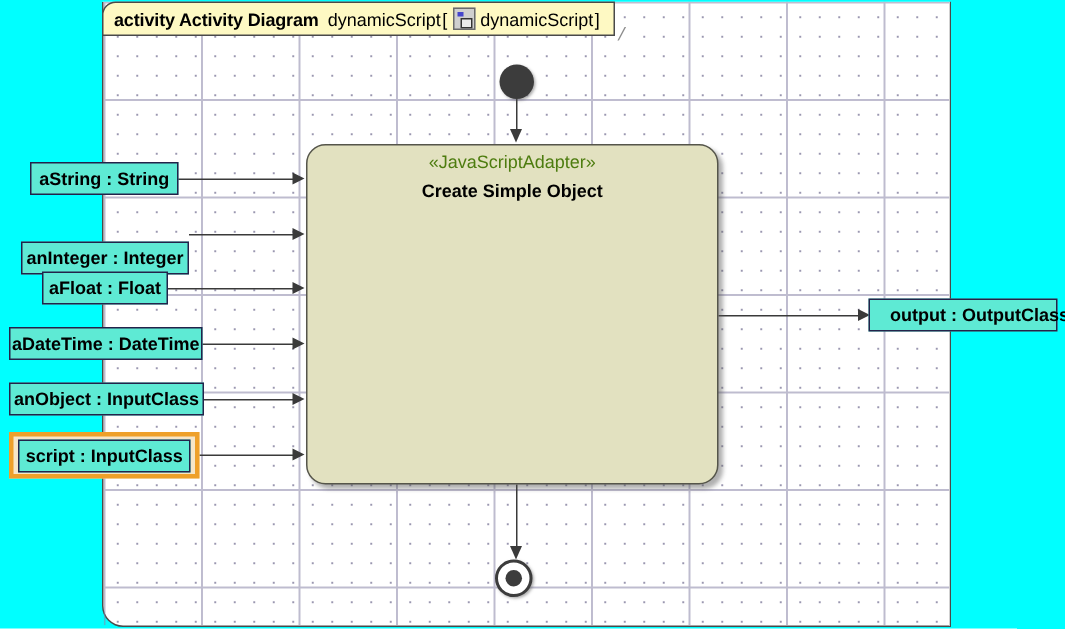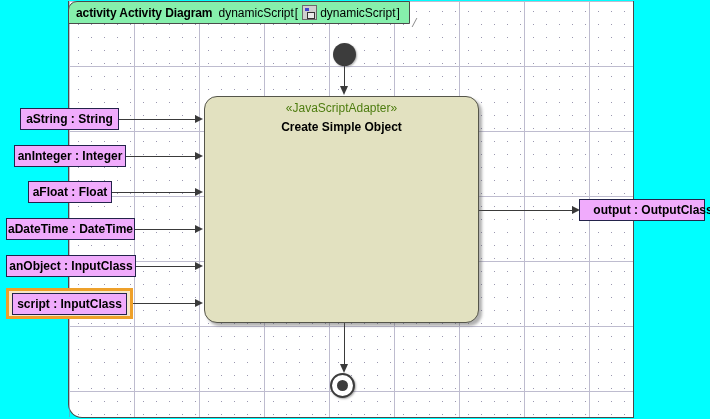--- a/index.html
+++ b/index.html
@@ -36,21 +36,21 @@
       repeating-linear-gradient(to right,#000 0 3px,transparent 3px 65px),
       repeating-linear-gradient(to bottom,#000 0 3px,transparent 3px 65px);
     mask-image:
       repeating-linear-gradient(to right,#000 0 3px,transparent 3px 65px),
       repeating-linear-gradient(to bottom,#000 0 3px,transparent 3px 65px);
     opacity:.55;
   }
   
   #frame-header{
     position:absolute;left:68px;top:1px;height:23px;
-    background:#86efac;
+    background:#fef9c3;
     border:1px solid #4a4a4a;
     border-top-left-radius:9px;
     box-sizing:border-box;
     padding:0 9px 0 7px;
     display:flex;align-items:center;
     white-space:nowrap;
     font-size:12px;color:#000;
     z-index:4;
     justify-content:center;
   }
@@ -91,21 +91,21 @@
   #activity-node .stereo{
     text-align:center;color:#4d7c0f;font-size:12px;margin-top:4px;
   }
   #activity-node .aname{
     text-align:center;color:#000;font-size:12px;font-weight:bold;margin-top:5px;
   }
 
   
   .pin{
     position:absolute;height:22px;
-    background:#f0abfc;
+    background:#5eead4;
     border:1px solid #23234a;
     box-sizing:border-box;
     display:flex;align-items:center;justify-content:center;
     font-size:12px;font-weight:bold;color:#000;
     padding:0 6px;white-space:nowrap;
     z-index:5;
   }
   .selbox{
     position:absolute;border:3px solid #eea02a;background:#f6e6c8;
     box-sizing:border-box;z-index:4;
@@ -190,21 +190,21 @@
   <div class="edge h" style="left:136px;top:266px;width:63px;"></div>
   <div class="arrow-r" style="left:195px;top:262px;"></div>
 
   <div class="edge h" style="left:131px;top:303px;width:68px;"></div>
   <div class="arrow-r" style="left:195px;top:299px;"></div>
 
   <div class="edge h" style="left:479px;top:210px;width:96px;"></div>
   <div class="arrow-r" style="left:572px;top:206px;"></div>
 
   <div class="pin" style="left:20px;top:108px;width:99px;">aString : String</div>
-  <div class="pin" style="left:14px;top:145px;width:112px;">anInteger : Integer</div>
+  <div class="pin" style="left:14px;top:161px;width:112px;">anInteger : Integer</div>
   <div class="pin" style="left:6px;top:218px;width:129px;">aDateTime : DateTime</div>
   <div class="pin" style="left:28px;top:181px;width:84px;">aFloat : Float</div>
   <div class="pin" style="left:6px;top:255px;width:130px;">anObject : InputClass</div>
 
   <div class="selbox" style="left:6px;top:288px;width:127px;height:31px;"></div>
   <div class="pin" style="left:12px;top:293px;width:115px;">script : InputClass</div>
 
   <div class="pin" style="left:579px;top:199px;width:126px;padding-left:28px;">output : OutputClass</div>
 
   <div id="initial-node"></div>

